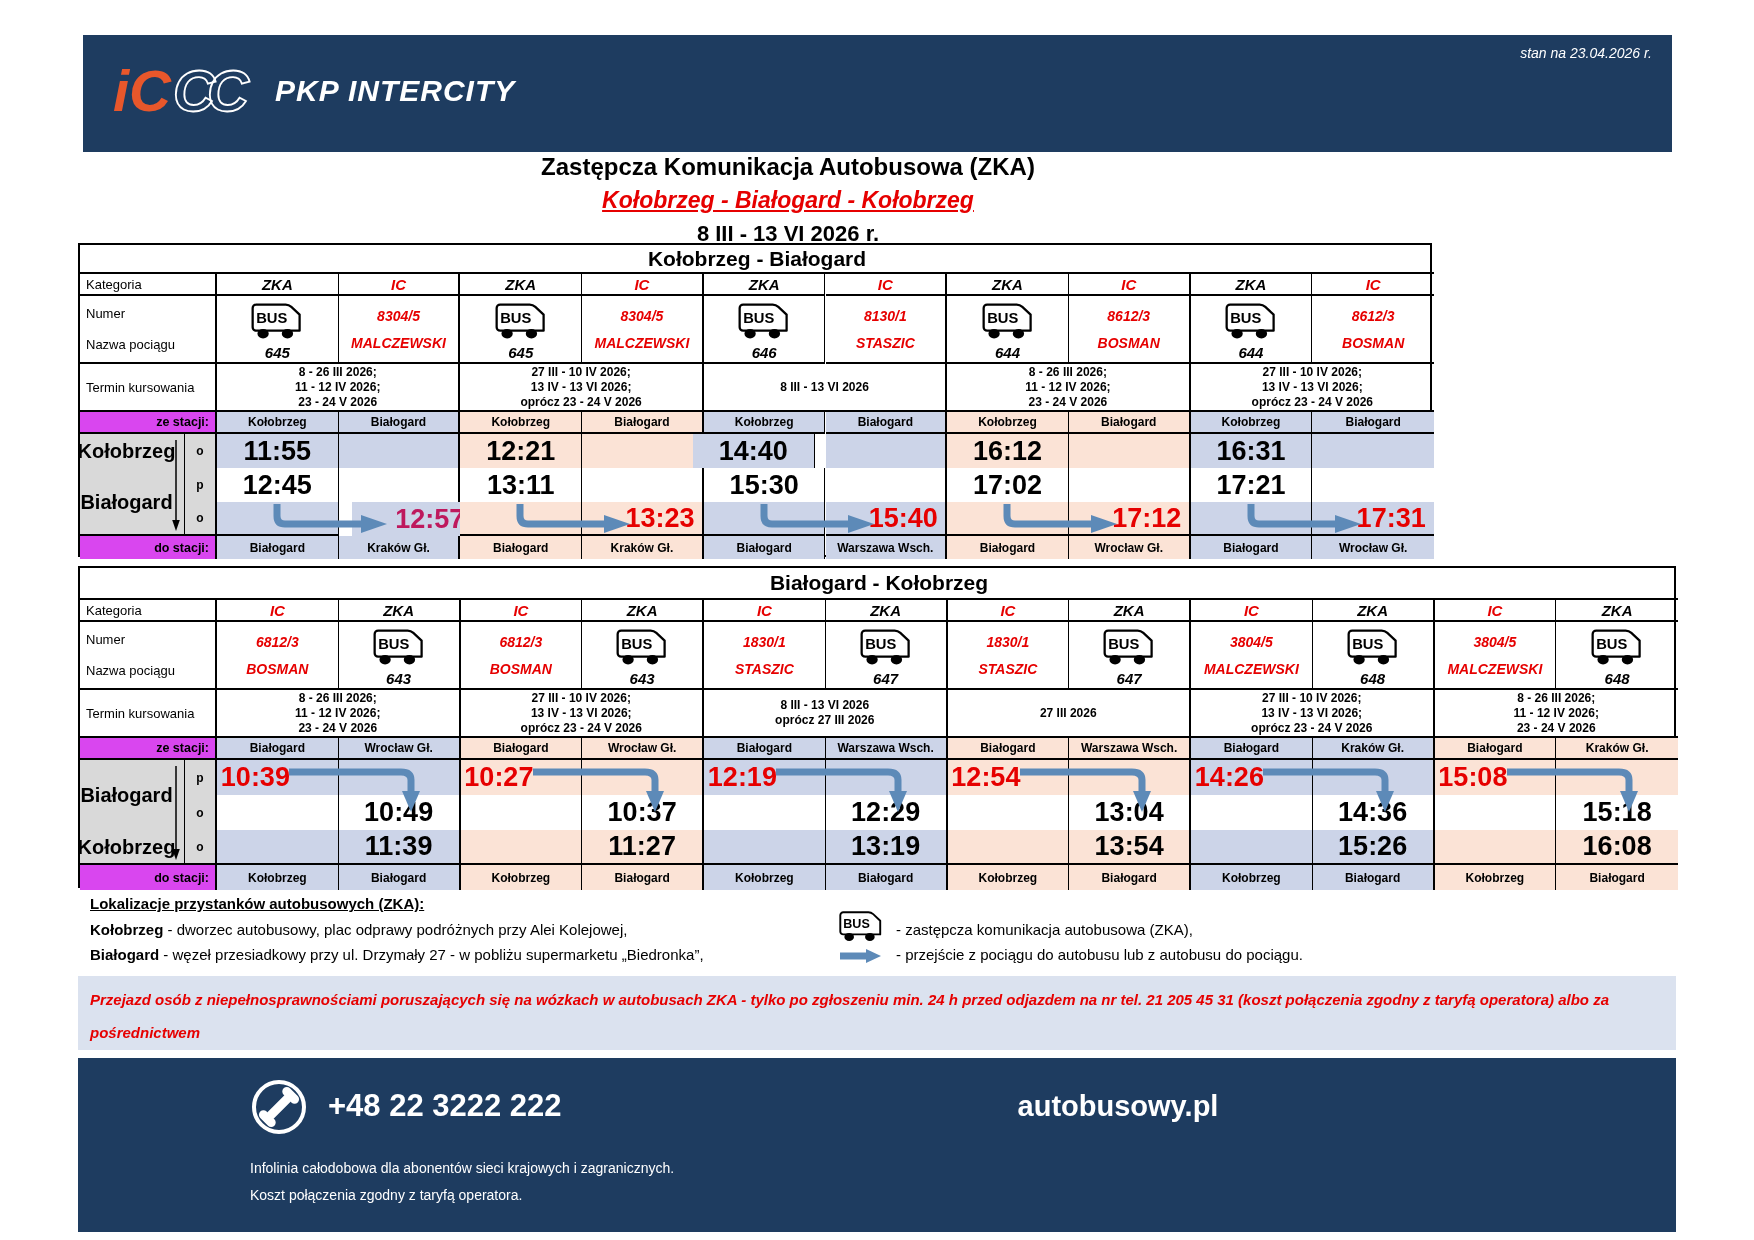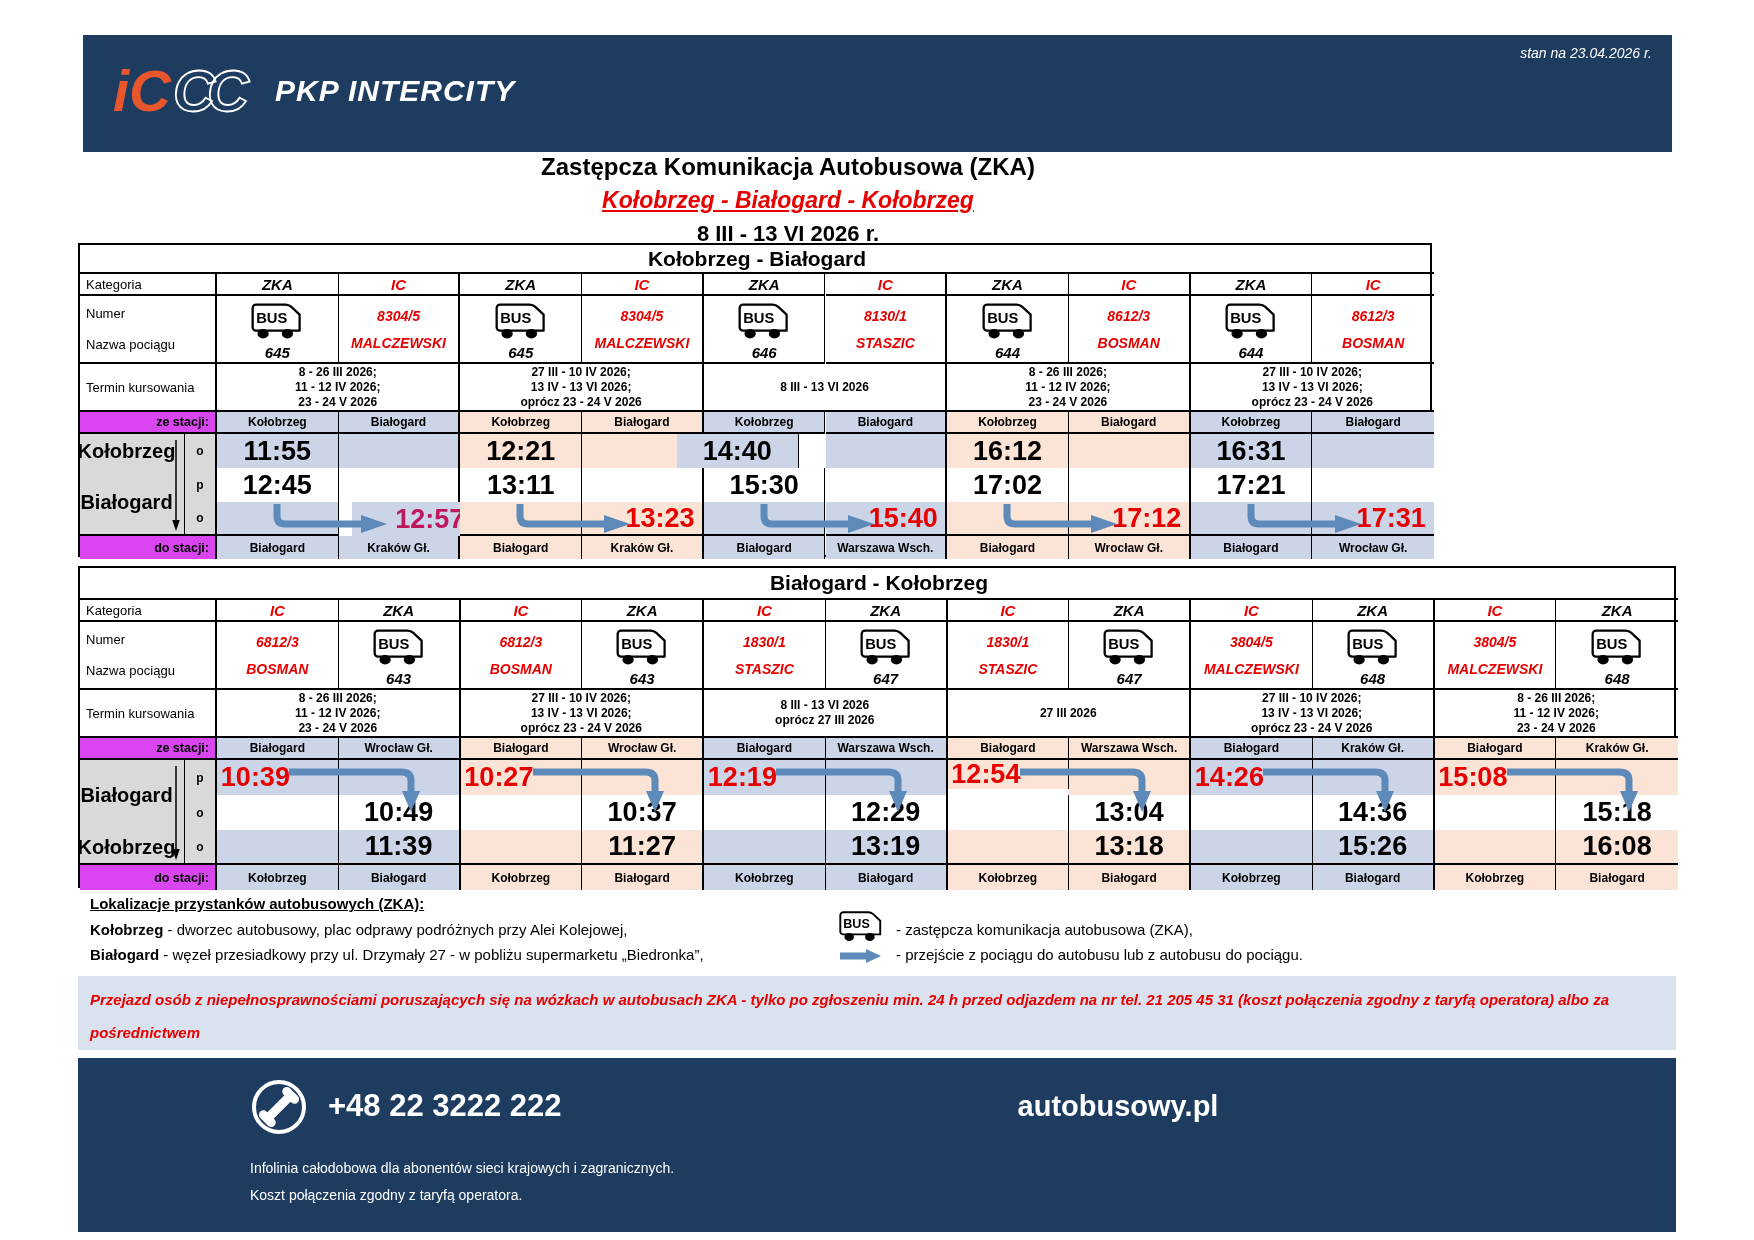--- a/index.html
+++ b/index.html
@@ -169,21 +169,21 @@
     </div>
     <div class="cell b2b" style="left: 745.5px; top: 51px; width: 121.7px; height: 68px; border-right-width: 2px; flex-direction: column; gap: 11px;">
       <div style="position: static; font-size: 14px; font-weight: bold; font-style: italic; color: rgb(230, 0, 0);">8130/1</div>
       <div style="position: static; font-size: 14px; font-weight: bold; font-style: italic; color: rgb(230, 0, 0);">STASZIC</div>
     </div>
     <div class="cell b2b" style="left: 623.8px; top: 119px; width: 243.4px; height: 48px; border-right-width: 2px; flex-direction: column; justify-content: center;">
       <div style="position: static; font-size: 12px; font-weight: bold; line-height: 15px;">8 III - 13 VI 2026</div>
     </div>
     <div class="cell st b2b" style="left: 623.8px; top: 167px; width: 121.7px; height: 22px; background: rgb(204, 212, 232);">Kołobrzeg</div>
     <div class="cell st b2b" style="left: 745.5px; top: 167px; width: 121.7px; height: 22px; border-right-width: 2px; background: rgb(204, 212, 232);">Białogard</div>
-    <div class="cell time b0b" style="left: 597px; top: 189px; width: 121.7px; height: 34px; background: rgb(204, 212, 232);">14:40</div>
+    <div class="cell time b0b" style="left: 613px; top: 189px; width: 121.7px; height: 34px; background: rgb(204, 212, 232);">14:40</div>
     <div class="cell time b0b" style="left: 745.5px; top: 189px; width: 121.7px; height: 34px; border-right-width: 2px; background: rgb(204, 212, 232);"></div>
     <div class="cell time b0b" style="left: 623.8px; top: 223px; width: 121.7px; height: 34px; background: rgb(255, 255, 255);">15:30</div>
     <div class="cell time b0b" style="left: 745.5px; top: 223px; width: 121.7px; height: 34px; border-right-width: 2px; background: rgb(255, 255, 255);"></div>
     <div class="cell time b2b" style="left: 623.8px; top: 257px; width: 121.7px; height: 34px; background: rgb(204, 212, 232);"></div>
     <div class="cell time b2b" style="left: 745.5px; top: 257px; width: 121.7px; height: 34px; border-right-width: 2px; background: rgb(204, 212, 232); color: rgb(230, 0, 0); padding-left: 36px;">15:40</div>
     <div class="abs" style="left: 673.8px; top: 259px; width: 130px; height: 30px;"><svg width="130" height="30" viewBox="0 0 130 30">
     <path d="M10 0 V12 Q10 20 18 20 H96" fill="none" stroke="#5d8ab8" stroke-width="7"></path>
     <polygon points="94,11 120,20 94,29" fill="#5d8ab8"></polygon>
       </svg></div>
     <div class="cell st" style="left: 623.8px; top: 291px; width: 121.7px; height: 23px; border-bottom: none; background: rgb(204, 212, 232);">Białogard</div>
@@ -392,26 +392,26 @@
     </div>
     <div class="cell b2b" style="left: 867.5px; top: 54px; width: 121.75px; height: 68px; flex-direction: column; gap: 11px;">
       <div style="position: static; font-size: 14px; font-weight: bold; font-style: italic; color: rgb(230, 0, 0);">1830/1</div>
       <div style="position: static; font-size: 14px; font-weight: bold; font-style: italic; color: rgb(230, 0, 0);">STASZIC</div>
     </div>
     <div class="cell b2b" style="left: 867.5px; top: 122px; width: 243.5px; height: 48px; border-right-width: 2px; flex-direction: column; justify-content: center;">
       <div style="position: static; font-size: 12px; font-weight: bold; line-height: 15px;">27 III 2026</div>
     </div>
     <div class="cell st b2b" style="left: 867.5px; top: 170px; width: 121.75px; height: 22px; background: rgb(251, 227, 214);">Białogard</div>
     <div class="cell st b2b" style="left: 989.25px; top: 170px; width: 121.75px; height: 22px; border-right-width: 2px; background: rgb(251, 227, 214);">Warszawa Wsch.</div>
-    <div class="cell time b0b" style="left: 867.5px; top: 192px; width: 121.75px; height: 29px; background: rgb(251, 227, 214); color: rgb(230, 0, 0); padding-right: 44px;">12:54</div>
+    <div class="cell time b0b" style="left: 867.5px; top: 192px; width: 121.75px; height: 35px; background: rgb(251, 227, 214); color: rgb(230, 0, 0); padding-right: 44px;">12:54</div>
     <div class="cell time b0b" style="left: 989.25px; top: 192px; width: 121.75px; height: 35px; border-right-width: 2px; background: rgb(251, 227, 214);"></div>
     <div class="cell time b0b" style="left: 867.5px; top: 227px; width: 121.75px; height: 35px; background: rgb(255, 255, 255);"></div>
     <div class="cell time b0b" style="left: 989.25px; top: 227px; width: 121.75px; height: 35px; border-right-width: 2px; background: rgb(255, 255, 255);">13:04</div>
     <div class="cell time b2b" style="left: 867.5px; top: 262px; width: 121.75px; height: 35px; background: rgb(251, 227, 214);"></div>
-    <div class="cell time b2b" style="left: 989.25px; top: 262px; width: 121.75px; height: 35px; border-right-width: 2px; background: rgb(251, 227, 214);">13:18</div>
+    <div class="cell time b2b" style="left: 989.25px; top: 262px; width: 121.75px; height: 35px; border-right-width: 2px; background: rgb(251, 227, 214);">13:54</div>
     <div class="abs" style="left: 939.5px; top: 196px; width: 150px; height: 52px;"><svg width="150" height="52" viewBox="0 0 150 52">
     <path d="M0 8 H112 Q122 8 122 16 V28" fill="none" stroke="#5d8ab8" stroke-width="7"></path>
     <polygon points="113,27 131,27 122,48" fill="#5d8ab8"></polygon>
       </svg></div>
     <div class="cell st" style="left: 867.5px; top: 297px; width: 121.75px; height: 25px; border-bottom: none; background: rgb(251, 227, 214);">Kołobrzeg</div>
     <div class="cell st" style="left: 989.25px; top: 297px; width: 121.75px; height: 25px; border-right-width: 2px; border-bottom: none; background: rgb(251, 227, 214);">Białogard</div>
     <div class="cell kat b2b" style="left: 1111px; top: 32px; width: 121.75px; height: 22px; color: rgb(230, 0, 0);">IC</div>
     <div class="cell kat b2b" style="left: 1232.75px; top: 32px; width: 121.75px; height: 22px; border-right-width: 2px;">ZKA</div>
     <div class="cell b2b" style="left: 1232.75px; top: 54px; width: 121.75px; height: 68px; border-right-width: 2px; flex-direction: column; gap: 2px; padding-top: 5px;">
       <svg width="54" height="40" viewBox="0 0 62 46">

